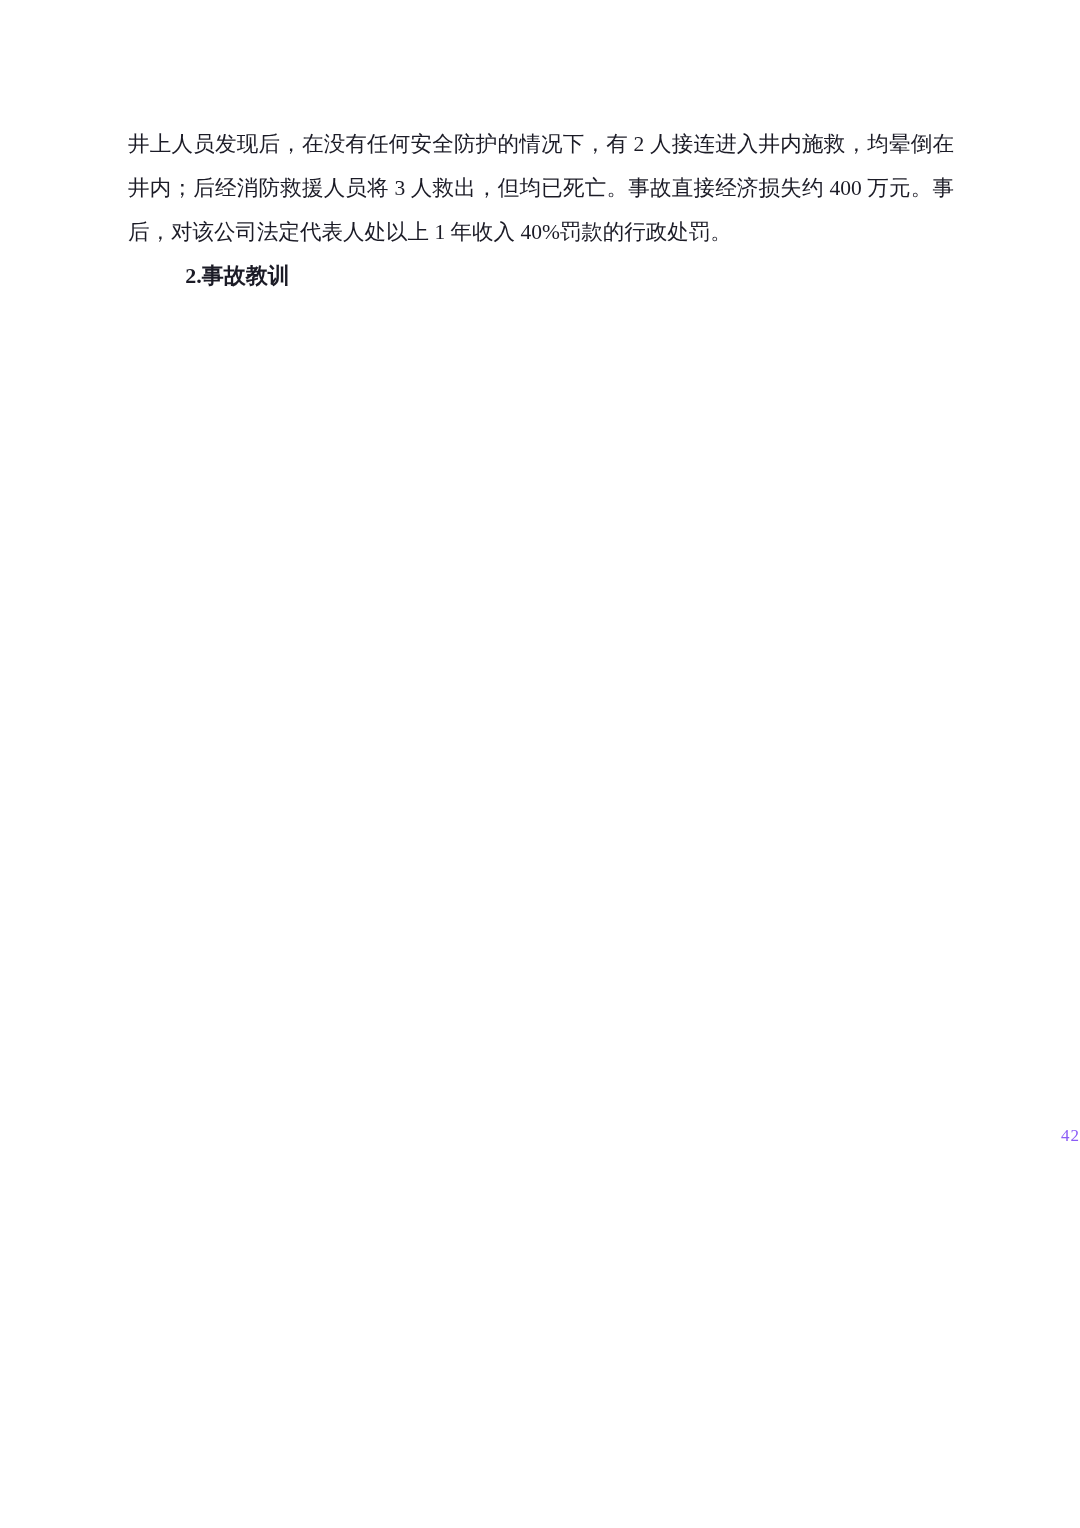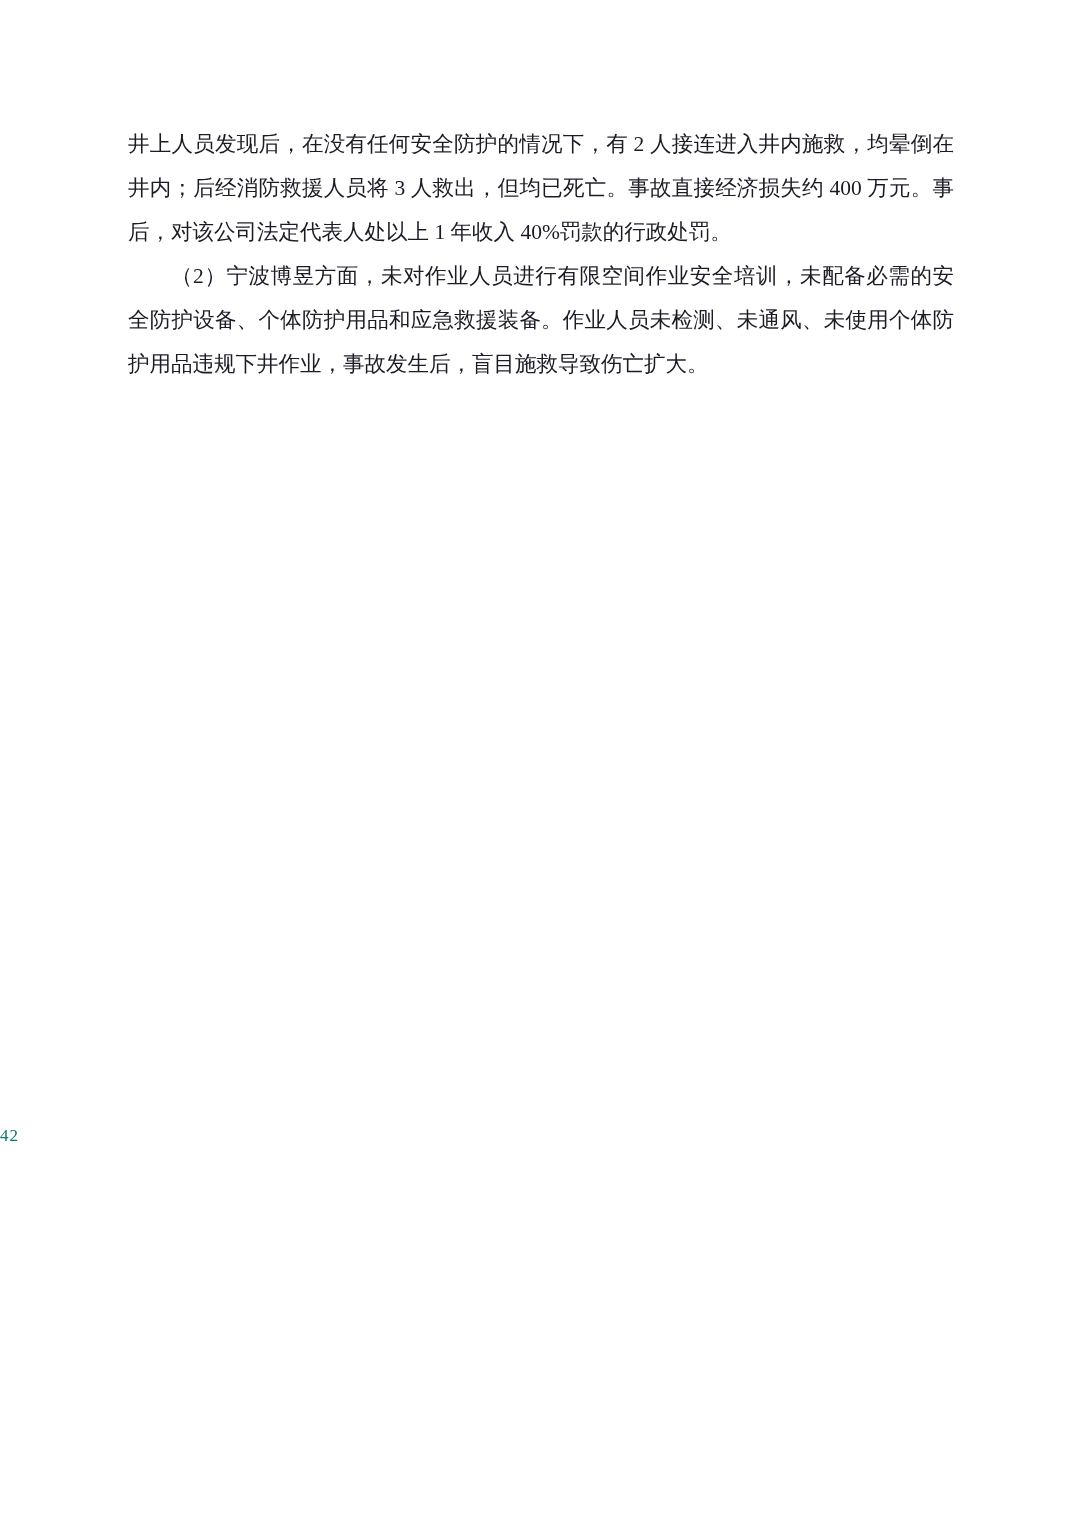--- a/index.html
+++ b/index.html
@@ -36,28 +36,28 @@
   .section-heading {
     font-weight: bold;
     text-indent: 2.6em;
     font-size: 22px;
   }
   .page-number {
     position: absolute;
     bottom: 54px;
     left: 0;
     width: 100%;
-    text-align: left;
+    text-align: right;
     font-size: 17px;
-    color: #0f766e;
+    color: #8b5cf6;
     letter-spacing: 1px;
   }
 </style>
 </head>
 <body>
 
 <div class="page">
   <div class="content">
     <p>井上人员发现后，在没有任何安全防护的情况下，有 2 人接连进入井内施救，均晕倒在井内；后经消防救援人员将 3 人救出，但均已死亡。事故直接经济损失约 400 万元。事后，对该公司法定代表人处以上 1 年收入 40%罚款的行政处罚。</p>
-    <p class="para-indent">（2）宁波博昱方面，未对作业人员进行有限空间作业安全培训，未配备必需的安全防护设备、个体防护用品和应急救援装备。作业人员未检测、未通风、未使用个体防护用品违规下井作业，事故发生后，盲目施救导致伤亡扩大。</p>
+    <p class="section-heading">2.事故教训</p>
   </div>
   <div class="page-number">42</div>
 </div>
 
 </body></html>

